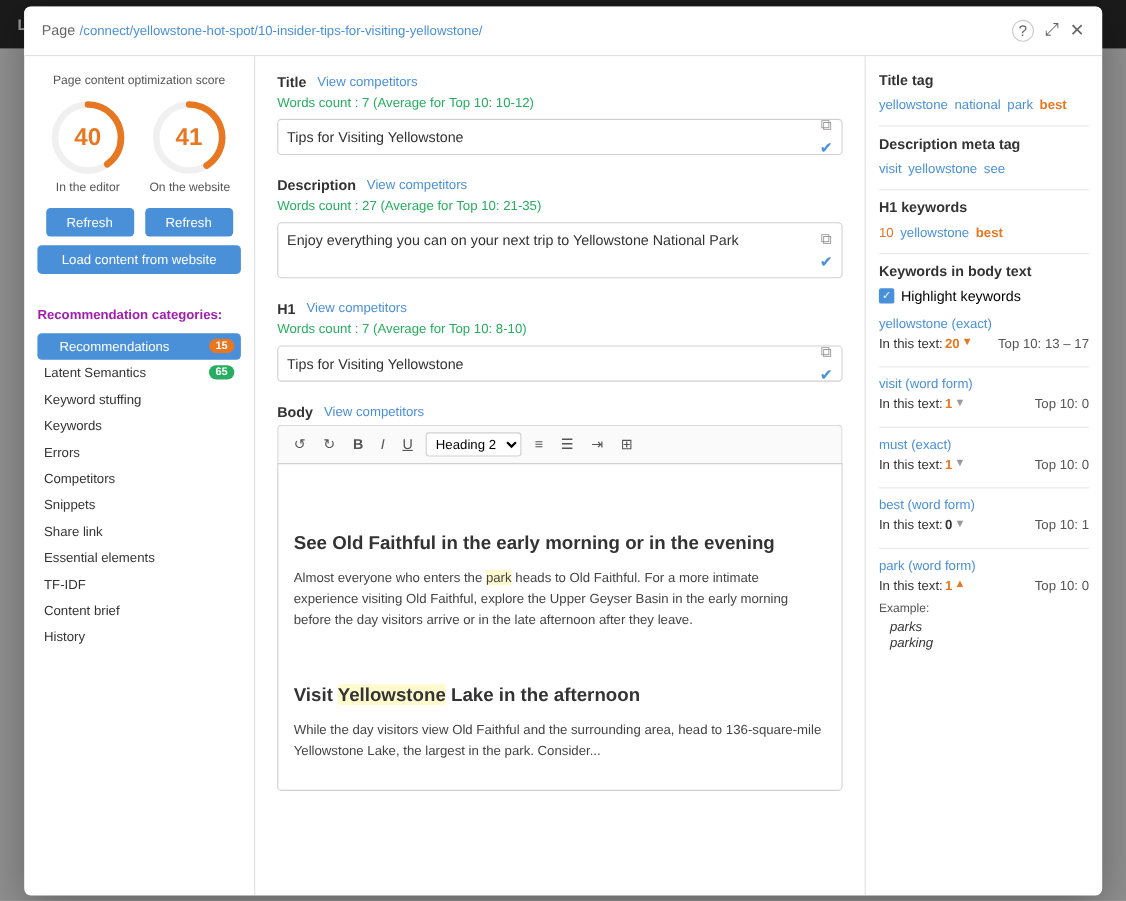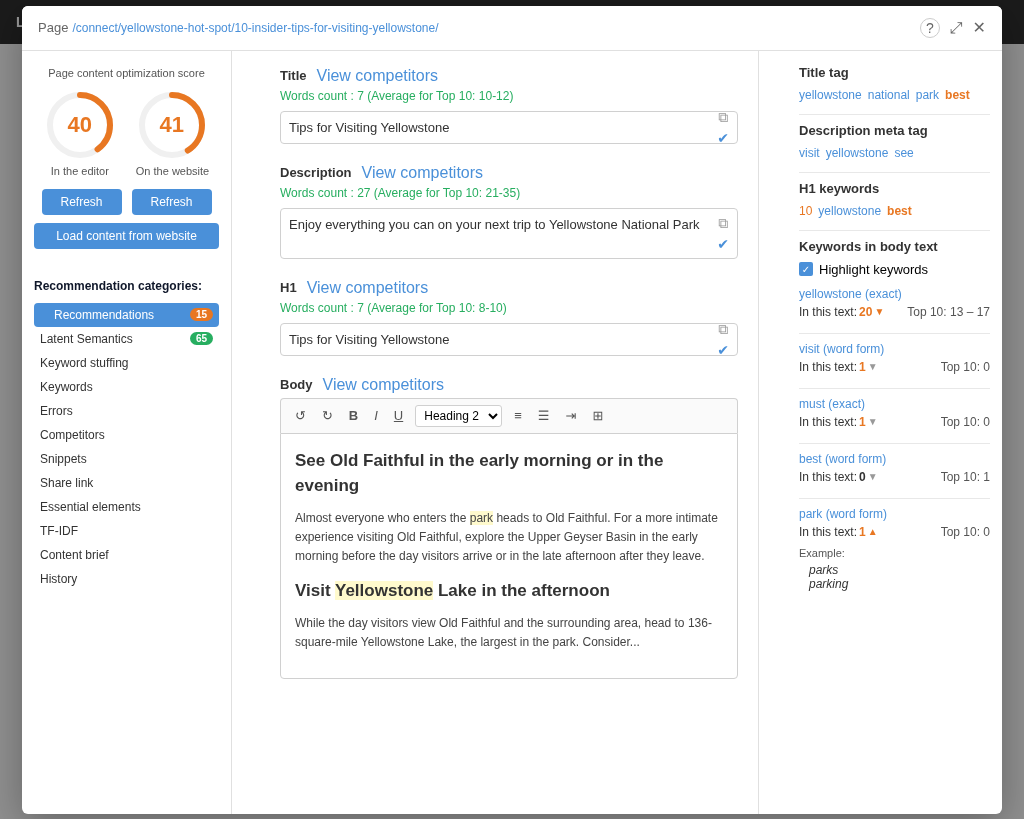--- a/index.html
+++ b/index.html
@@ -36,21 +36,20 @@
     .modal-header-left .page-label { color: #666; }
     .modal-header-left .page-url { color: #4a90d9; font-size: 12px; }
     .modal-header-icons { display: flex; gap: 10px; align-items: center; }
     .modal-header-icons span { cursor: pointer; color: #666; font-size: 16px; }
 
     
     .modal-body {
       display: flex;
       flex: 1;
       overflow: hidden;
-      gap: 28px;
     }
 
     
     .left-panel {
       width: 210px;
       border-right: 1px solid #e0e0e0;
       padding: 16px 12px;
       overflow-y: auto;
       flex-shrink: 0;
     }
@@ -73,21 +72,21 @@
     .btn-refresh {
       background: #4a90d9; color: #fff; border: none; border-radius: 4px;
       padding: 6px 14px; cursor: pointer; font-size: 12px; width: 80px;
     }
     .score-btns { display: flex; gap: 10px; justify-content: center; margin-bottom: 8px; }
     .btn-load {
       background: #4a90d9; color: #fff; border: none; border-radius: 4px;
       padding: 6px 0; cursor: pointer; font-size: 12px; width: 100%; margin-bottom: 14px;
     }
 
-    .rec-title { font-size: 12px; font-weight: 600; color: #0f172a; margin-bottom: 10px; }
+    .rec-title { font-size: 12px; font-weight: 600; color: #a21caf; margin-bottom: 10px; }
     .rec-item {
       display: flex; align-items: center; justify-content: space-between;
       padding: 5px 6px; border-radius: 4px; cursor: pointer; font-size: 12px; color: #333;
     }
     .rec-item.active { background: #4a90d9; color: #fff; padding-left: 20px; }
     .rec-badge {
       font-size: 10px; font-weight: 700; border-radius: 10px;
       padding: 1px 6px; min-width: 22px; text-align: center;
     }
     .rec-badge.orange { background: #e87722; color: #fff; }
@@ -97,21 +96,21 @@
     .middle-panel {
       flex: 1;
       overflow-y: auto;
       padding: 16px 20px;
       border-right: 1px solid #e0e0e0;
     }
 
     .field-section { margin-bottom: 20px; }
     .field-header { display: flex; align-items: center; gap: 10px; margin-bottom: 4px; }
     .field-name { font-weight: 600; font-size: 13px; color: #333; }
-    .field-link { color: #4a90d9; font-size: 16px; cursor: pointer; text-decoration: none; }
+    .field-link { color: #4a90d9; font-size: 12px; cursor: pointer; text-decoration: none; }
     .field-count { color: #27ae60; font-size: 12px; margin-bottom: 8px; }
     .field-input-wrap {
       border: 1px solid #d0d0d0; border-radius: 4px; padding: 8px 34px 8px 8px;
       position: relative; background: #fff;
     }
     .field-input-wrap textarea, .field-input-wrap input {
       width: 100%; border: none; outline: none; resize: none;
       font-size: 13px; color: #333; background: transparent; font-family: inherit;
     }
     .field-icons {
@@ -135,21 +134,21 @@
     }
     .toolbar-select {
       border: 1px solid #d0d0d0; border-radius: 3px; padding: 2px 4px;
       font-size: 12px; background: #fff; cursor: pointer;
     }
     .editor-content {
       border: 1px solid #d0d0d0; border-radius: 0 0 4px 4px;
       padding: 14px; min-height: 200px; background: #fff;
       font-size: 13px; line-height: 1.5; color: #333;
     }
-    .editor-h2 { font-size: 17px; font-weight: 700; color: #333; margin-bottom: 10px; }
+    .editor-h2 { font-size: 17px; font-weight: 700; color: #333; margin-bottom: 10px; margin-top: 45px; }
     .editor-p { font-size: 12px; color: #444; margin-bottom: 12px; line-height: 1.6; }
     .keyword-highlight { background: #fffacd; }
 
     
     .right-panel {
       width: 215px;
       overflow-y: auto;
       padding: 14px 12px;
       flex-shrink: 0;
     }

